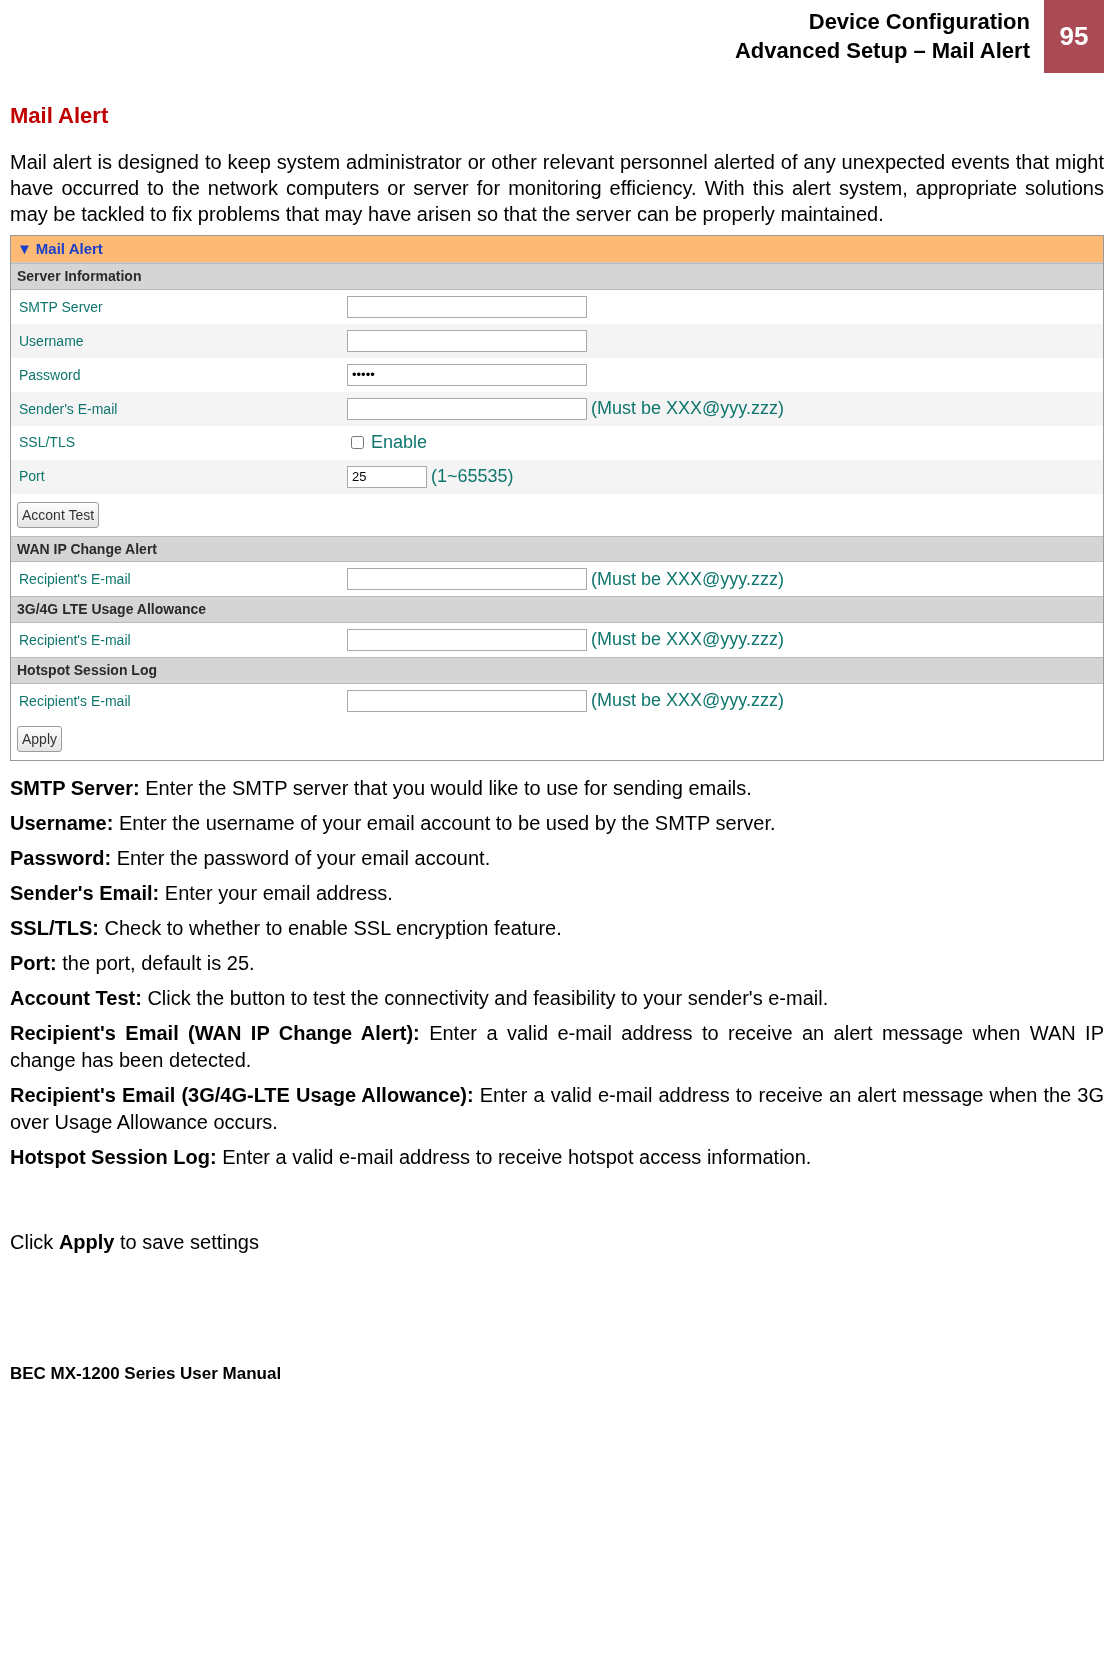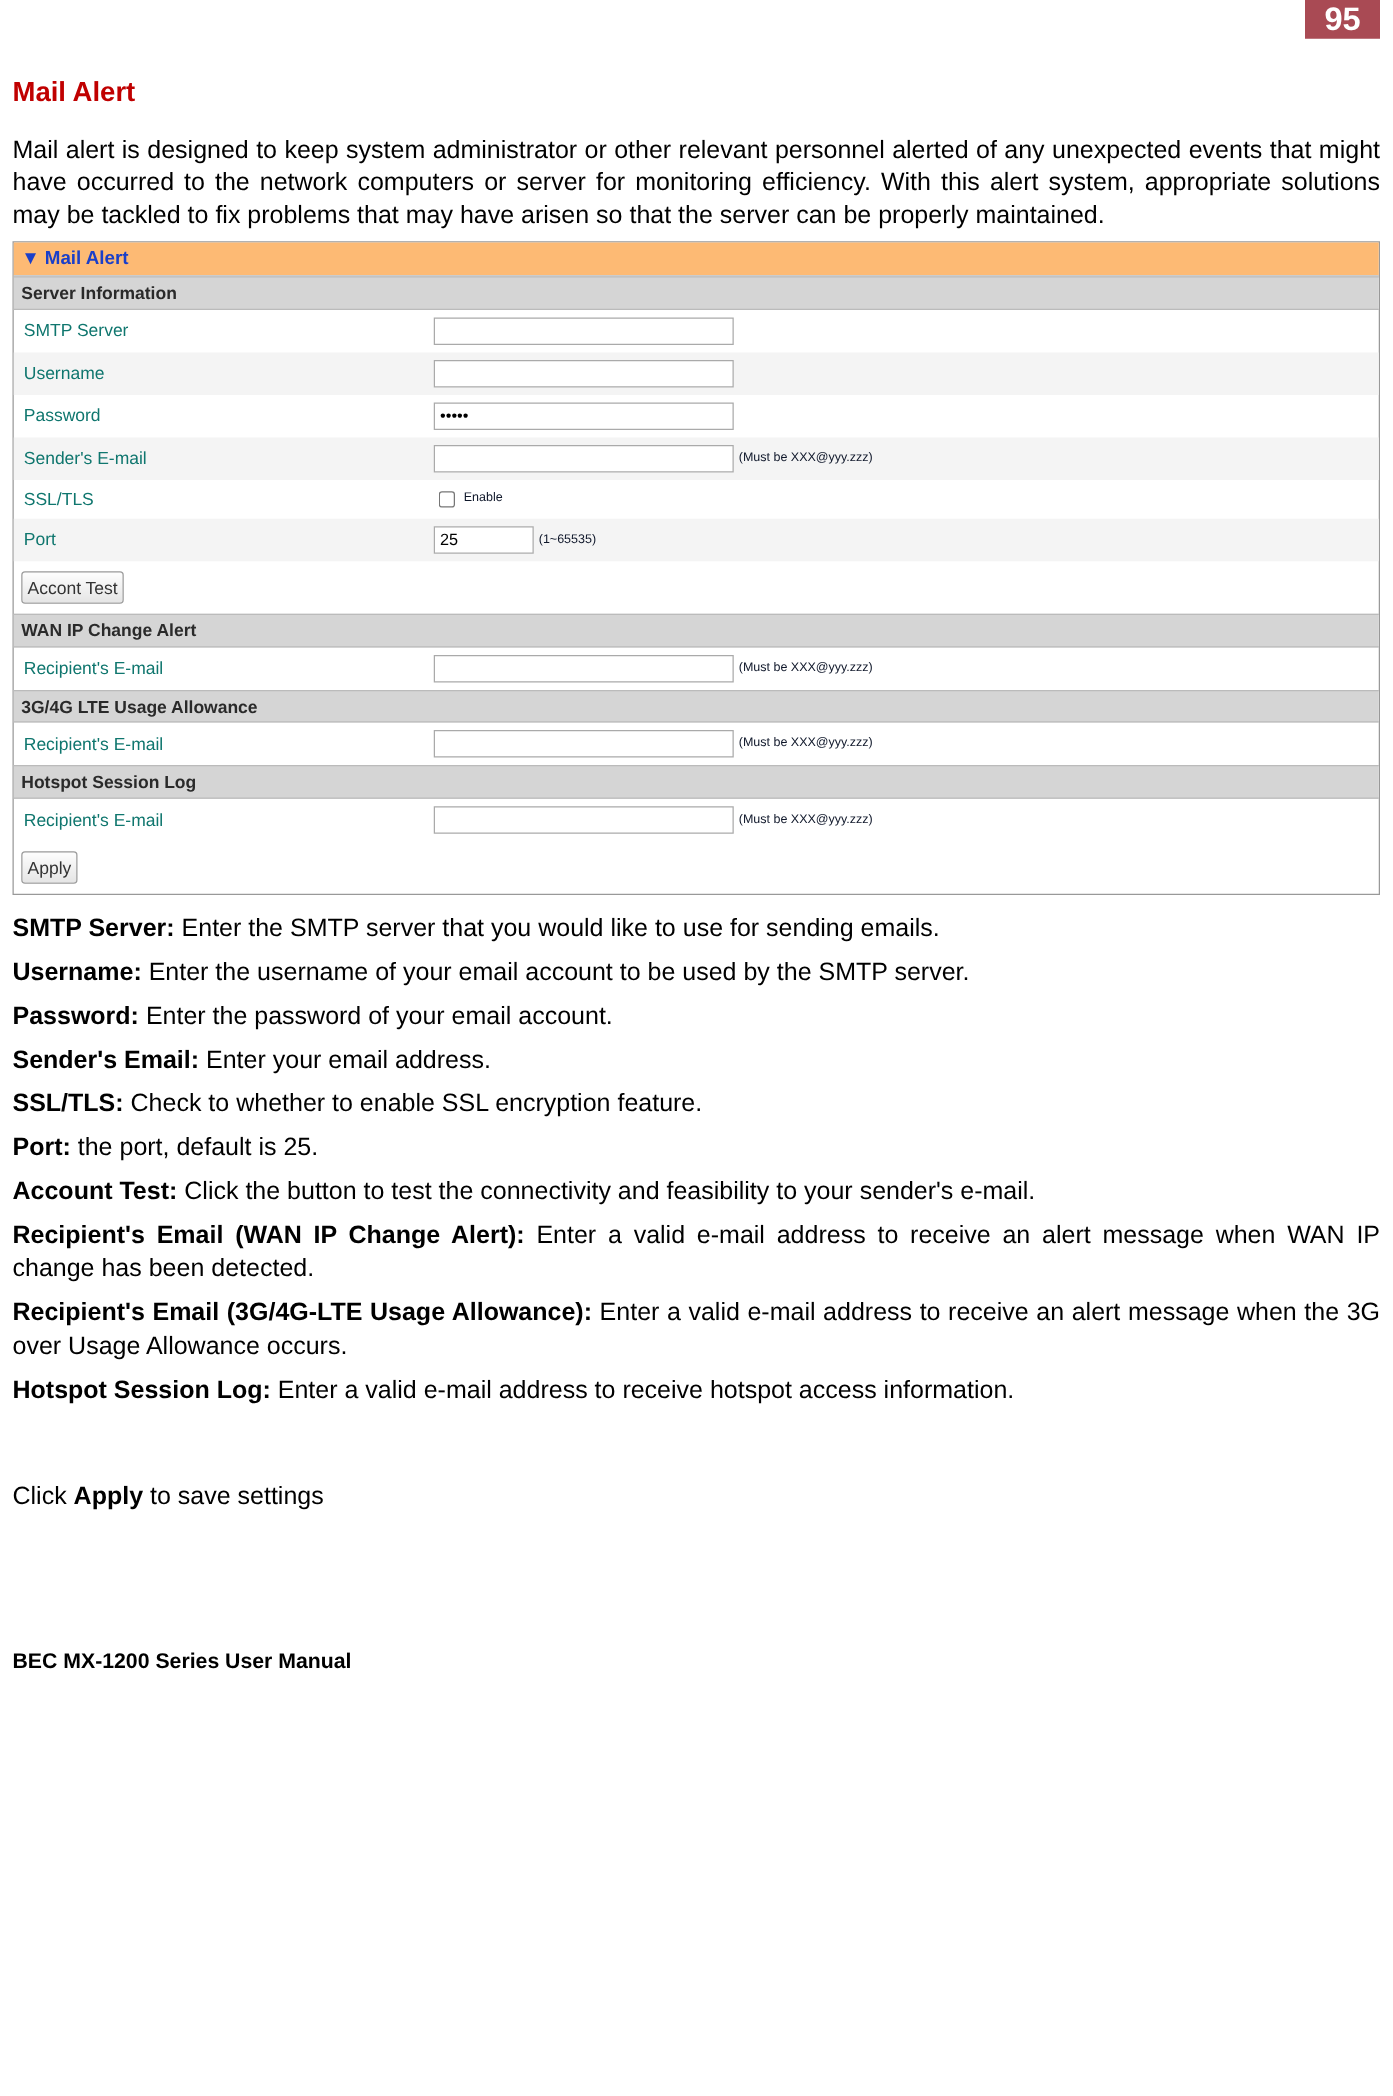--- a/index.html
+++ b/index.html
@@ -92,21 +92,21 @@
   .panel-field { flex: 1; display: flex; align-items: center; gap: 4px; }
   .panel-field input[type=text],
   .panel-field input[type=password] {
     border: 1px solid #aaa;
     padding: 2px 4px;
     font-size: 13px;
     height: 22px;
   }
   .w-mid { width: 240px; }
   .w-sm  { width: 80px; }
-  .hint { color: #0f172a; font-size: 10px; }
+  .hint { color: #0f766e; font-size: 18px; }
   .panel-button-row {
     padding: 8px 6px;
   }
   .panel-btn {
     background: linear-gradient(#fdfdfd,#e5e5e5);
     border: 1px solid #9b9b9b;
     border-radius: 3px;
     padding: 4px 4px;
     font-size: 14px;
     cursor: pointer;
@@ -129,20 +129,22 @@
     margin-top: 110px;
     padding-left: 0;
   }
 </style>
 </head>
 <body>
 
 <div class="page">
   <div class="header-bar">
     <div class="header-text">
+      <div>Device Configuration</div>
+      <div>Advanced Setup – Mail Alert</div>
     </div>
     <div class="page-num">95</div>
   </div>
 
   <div class="section-title">Mail Alert</div>
 
   <div class="intro">Mail alert is designed to keep system administrator or other relevant personnel alerted of any unexpected events that might have occurred to the network computers or server for monitoring efficiency. With this alert system, appropriate solutions may be tackled to fix problems that may have arisen so that the server can be properly maintained.</div>
 
   <div class="panel">
     <div class="panel-header">

